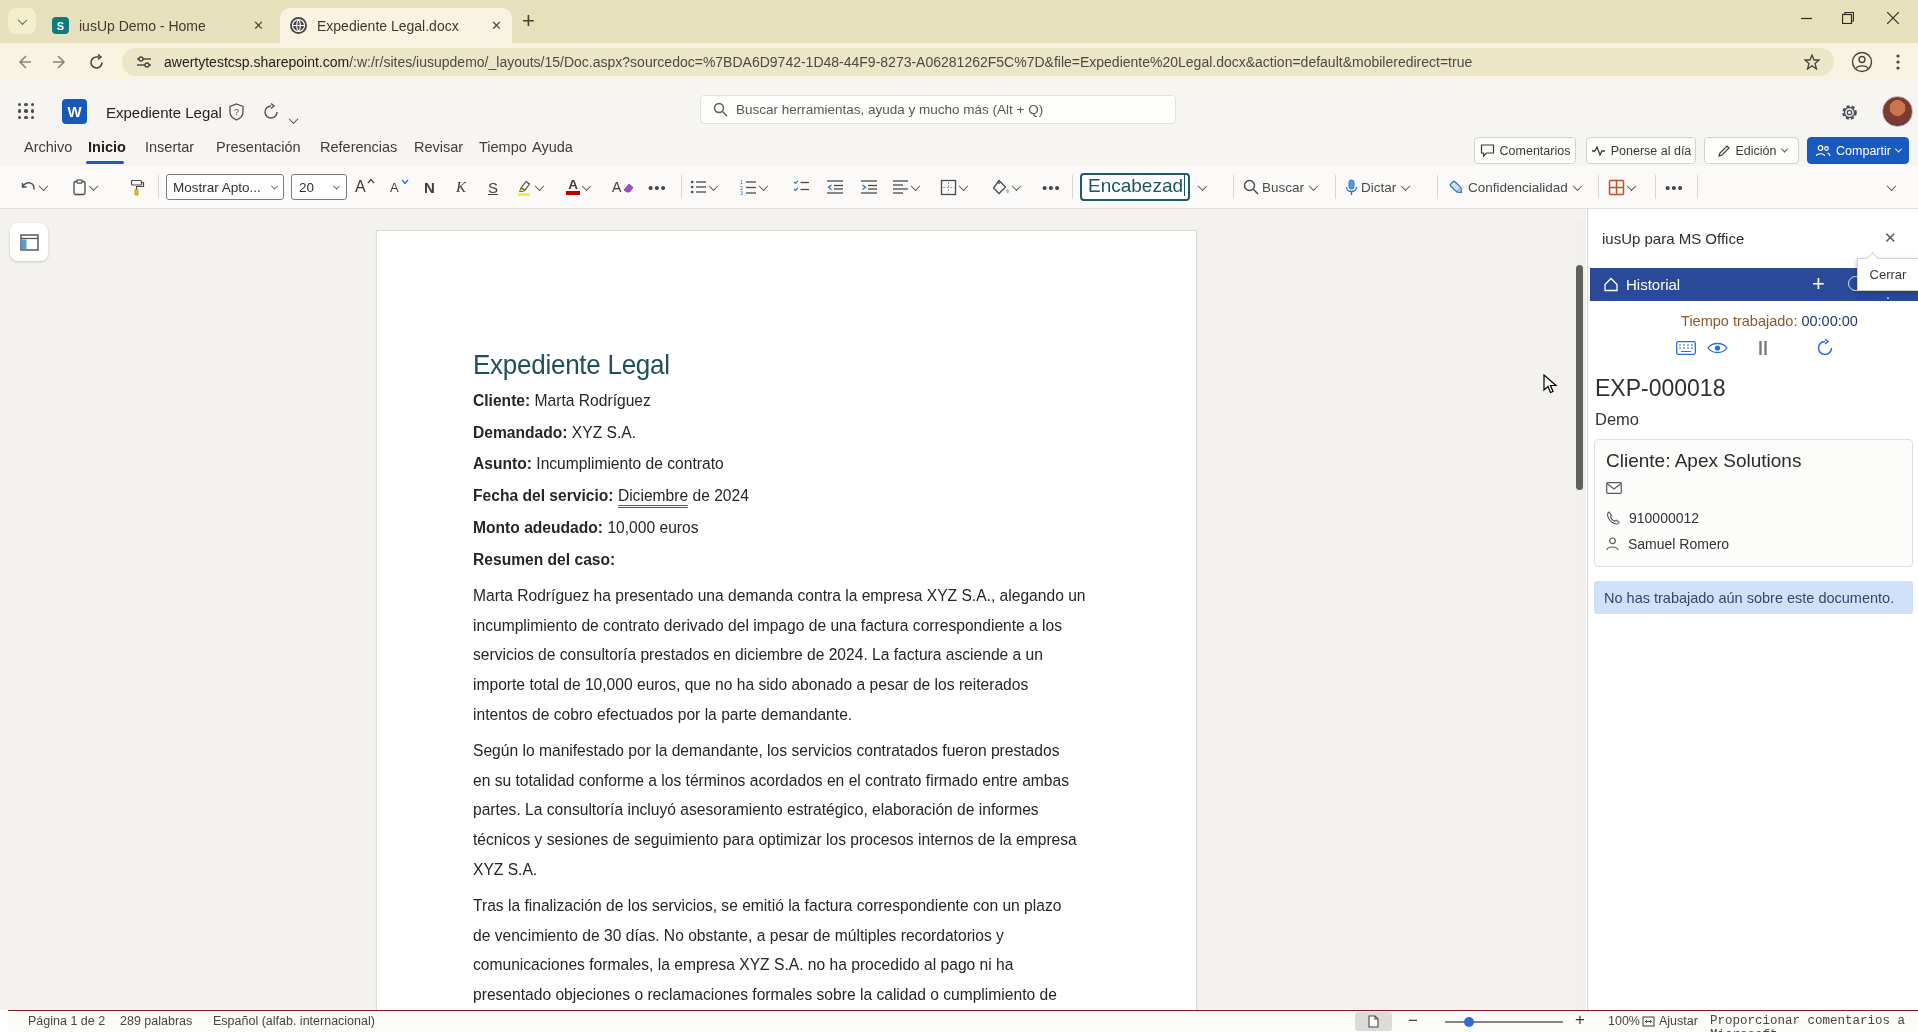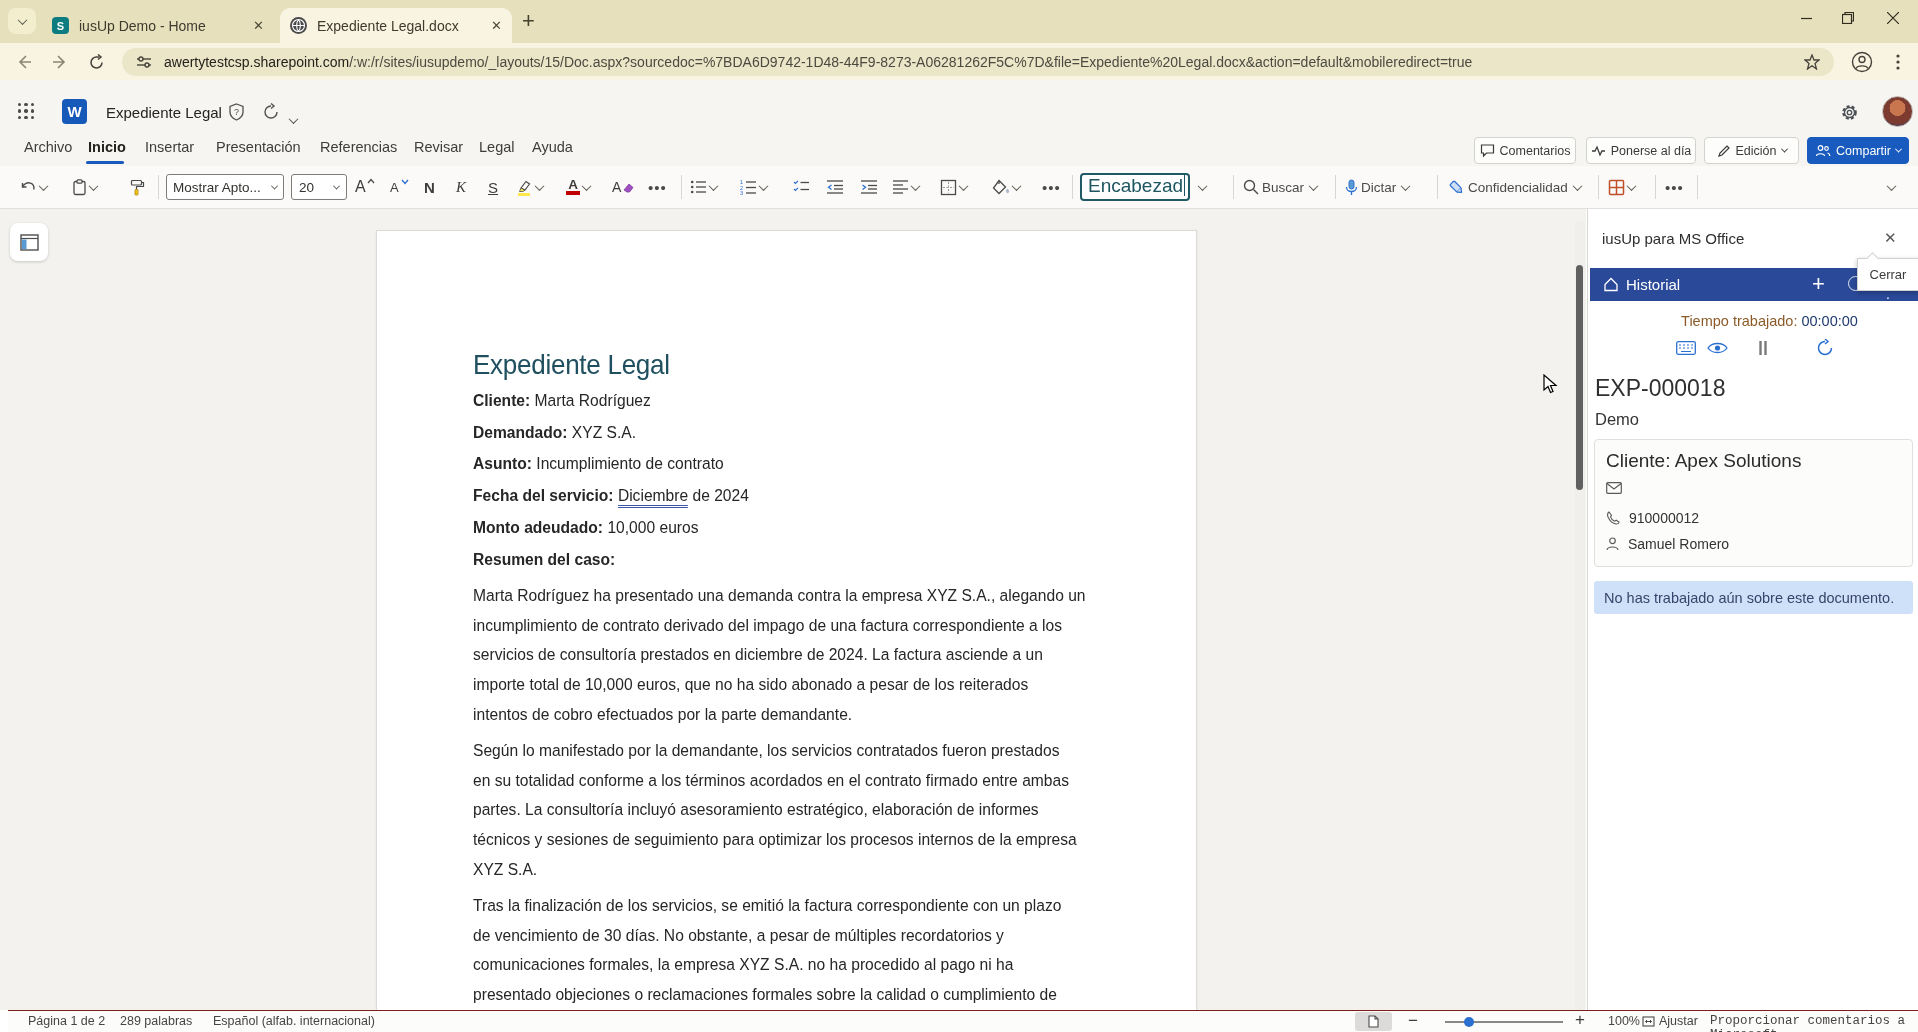--- a/index.html
+++ b/index.html
@@ -210,37 +210,46 @@
         <text x="6" y="12" font-size="9" fill="#52504e">?</text>
       </svg>
     </div>
   <div class="hdricon" style="left:262px;">
       <svg width="18" height="18" viewBox="0 0 18 18">
         <path d="M15 9 A6 6 0 1 1 9 3" fill="none" stroke="#52504e" stroke-width="1.4"></path>
         <path d="M9 0.5 L12 3 L9 5.5" fill="none" stroke="#52504e" stroke-width="1.4"></path>
       </svg>
     </div>
   <div class="hdricon" style="left:290px; top:110px;"><i class="chev" style="border-color:#52504e;"></i></div>
+  <div class="searchbox">
+    <span style="margin-right:8px;">
+        <svg width="15" height="15" viewBox="0 0 15 15">
+          <circle cx="6" cy="6" r="4.5" fill="none" stroke="#5a5856" stroke-width="1.4"></circle>
+          <line x1="9.5" y1="9.5" x2="14" y2="14" stroke="#5a5856" stroke-width="1.4"></line>
+        </svg>
+      </span>
+    <input placeholder="Buscar herramientas, ayuda y mucho más (Alt + Q)" style="">
+  </div>
   <div class="hdricon" style="left:1840px;">
       <svg width="19" height="19" viewBox="0 0 19 19">
         <circle cx="9.5" cy="9.5" r="6.2" fill="none" stroke="#4a4f55" stroke-width="2.2" stroke-dasharray="3 2.1"></circle>
         <circle cx="9.5" cy="9.5" r="5" fill="none" stroke="#4a4f55" stroke-width="1.3"></circle>
         <circle cx="9.5" cy="9.5" r="2.2" fill="none" stroke="#4a4f55" stroke-width="1.3"></circle>
       </svg>
     </div>
   <div class="avatar"></div>
 
   <div class="ribbonrow">
     <span class="rtab" style="left:24px;">Archivo</span>
     <span class="rtab active" style="left:88px;">Inicio</span>
     <span class="rtab" style="left:145px;">Insertar</span>
     <span class="rtab" style="left:216px;">Presentación</span>
     <span class="rtab" style="left:320px;">Referencias</span>
     <span class="rtab" style="left:414px;">Revisar</span>
-    <span class="rtab" style="left:479px;">Legal</span>
+    <span class="rtab" style="left:479px;">Tiempo</span>
     <span class="rtab" style="left:532px;">Ayuda</span>
     <div class="underline"></div>
     <div class="actbtn" style="left:1474px; width:102px;">
       <svg width="15" height="15" viewBox="0 0 15 15">
           <path d="M1.5 2 h12 v8 h-7 l-3 3 v-3 h-2 Z" fill="none" stroke="#3b3a38" stroke-width="1.2"></path>
         </svg>
       <span>Comentarios</span>
     </div>
     <div class="actbtn" style="left:1586px; width:110px;">
       <svg width="15" height="12" viewBox="0 0 15 12">

